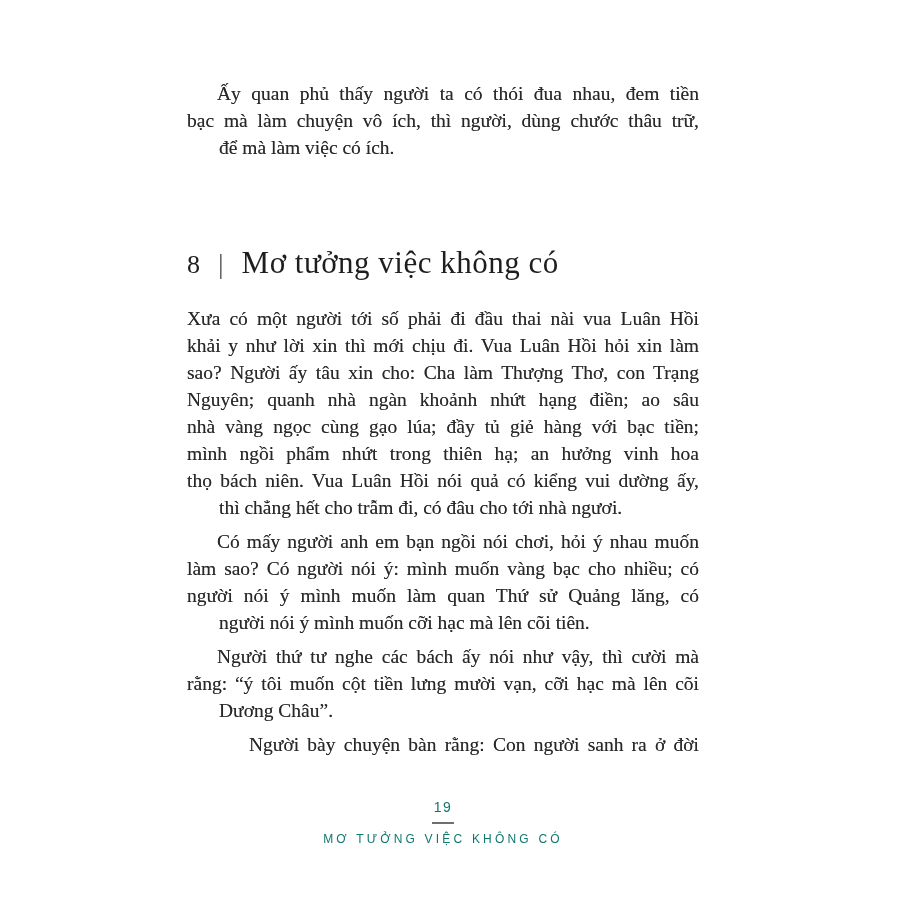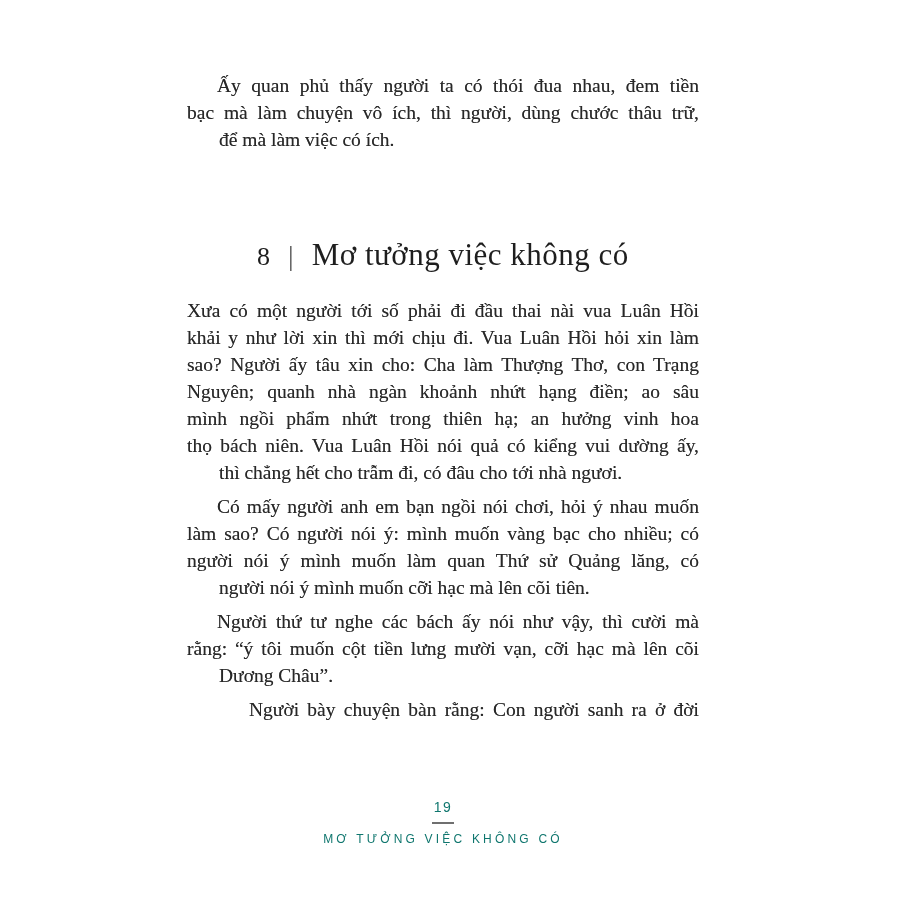--- a/index.html
+++ b/index.html
@@ -12,21 +12,21 @@
     width: 900px;
     height: 900px;
     background: #ffffff;
     overflow: hidden;
     font-family: "Liberation Serif", serif;
     color: #282828;
   }
   .column {
     position: absolute;
     left: 187px;
-    top: 72px;
+    top: 80px;
     width: 512px;
   }
   .para {
     font-size: 19.5px;
     line-height: 27px;
     color: #282828;
     text-shadow: 0 0 0.3px rgba(40,40,40,0.55);
   }
   .line {
     text-align: justify;
@@ -39,21 +39,20 @@
   }
   .line.last.stretch {
     text-align-last: justify;
   }
   .line.indented {
     text-indent: 30px;
   }
   .heading {
     margin: 76px 0 14px 0;
     font-weight: normal;
-    text-align: center;
     line-height: 52px;
     color: #1e1e1e;
     letter-spacing: 0.5px;
   }
   .heading .chap-num {
     font-size: 26px;
   }
   .heading .chap-sep {
     font-size: 28px;
     color: #555555;
@@ -108,20 +107,21 @@
       <span class="chap-sep">|</span>
       <span class="chap-title">Mơ tưởng việc không có</span>
     </h2>
 
     <div class="body-paras">
         <div class="para">
           <div class="line">Xưa có một người tới số phải đi đầu thai nài vua Luân Hồi</div>
           <div class="line">khải y như lời xin thì mới chịu đi. Vua Luân Hồi hỏi xin làm</div>
           <div class="line">sao? Người ấy tâu xin cho: Cha làm Thượng Thơ, con Trạng</div>
           <div class="line">Nguyên; quanh nhà ngàn khoảnh nhứt hạng điền; ao sâu</div>
+          <div class="line">nhà vàng ngọc cùng gạo lúa; đầy tủ giẻ hàng với bạc tiền;</div>
           <div class="line">mình ngồi phẩm nhứt trong thiên hạ; an hưởng vinh hoa</div>
           <div class="line">thọ bách niên. Vua Luân Hồi nói quả có kiểng vui dường ấy,</div>
           <div class="line last">thì chẳng hết cho trẫm đi, có đâu cho tới nhà ngươi.</div>
         </div>
         <div class="para">
           <div class="line indented">Có mấy người anh em bạn ngồi nói chơi, hỏi ý nhau muốn</div>
           <div class="line">làm sao? Có người nói ý: mình muốn vàng bạc cho nhiều; có</div>
           <div class="line">người nói ý mình muốn làm quan Thứ sử Quảng lăng, có</div>
           <div class="line last">người nói ý mình muốn cỡi hạc mà lên cõi tiên.</div>
         </div>

